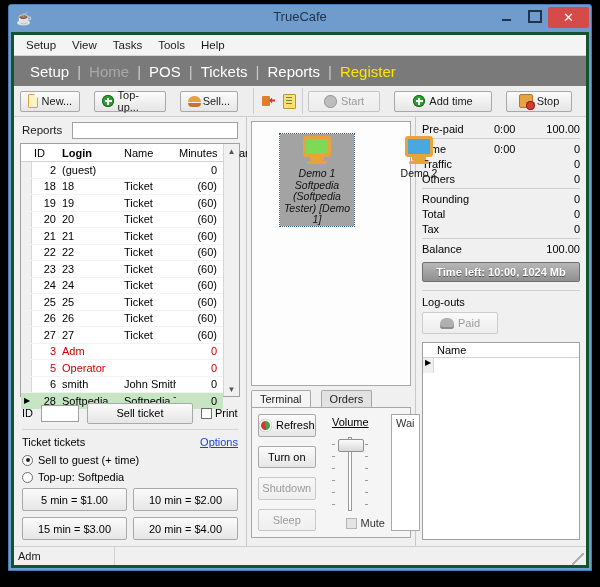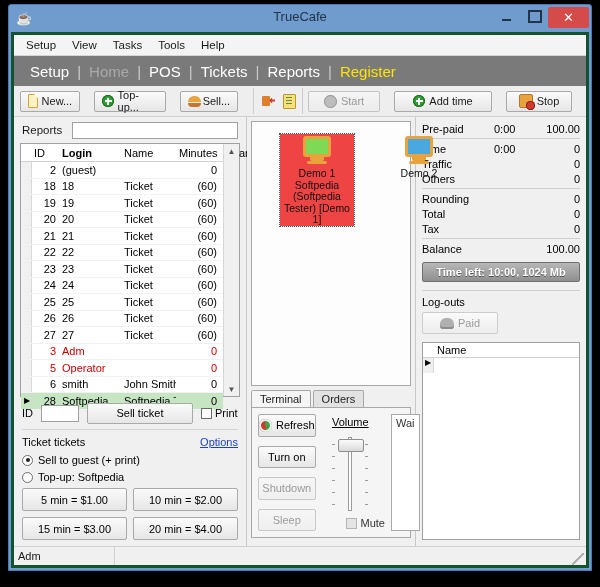--- a/index.html
+++ b/index.html
@@ -205,26 +205,26 @@
     border:1px solid #a8a8a8; position:relative; min-height:0; }
   .pc { position:absolute; width:74px; text-align:center; }
   .pc .mon { width:34px;height:30px;margin:2px auto 0 auto; position:relative;}
   .mon .screen { width:28px;height:21px; border:3px solid #e8a33d;
     border-radius:3px; box-sizing:border-box; margin:0 auto; }
   .mon .stand { width:14px;height:4px;background:#e8a33d;margin:0 auto;
     border-radius:0 0 2px 2px;}
   .mon .base { width:20px;height:3px;background:#e8a33d;margin:0 auto;
     border-radius:2px;}
   .pc .cap { font-size:10.5px; color:#111; line-height:11.5px; margin-top:2px;}
-  .pc.selected { background:#ef4444; outline:1px dotted #3a5a7a; }
+  .pc.selected { background:#a3a3a3; outline:1px dotted #3a5a7a;font-style:italic; }
   #bottomcenter { height:152px; flex:none; margin:4px 4px 4px 4px; }
   #tabstrip { display:flex; align-items:flex-end; height:17px; }
   .tab { font-size:11px; padding:2px 8px 2px 8px; border:1px solid #a8a8a8;
     border-bottom:none; background:#e2e2e2; border-radius:2px 2px 0 0;
-    margin-right:2px; color:#222;}
+    margin-right:10px; color:#222;}
   .tab.active { background:#f5f5f5; }
   #tabpanel { border:1px solid #a8a8a8; background:#f5f5f5; height:131px;
     display:flex; padding:6px; box-sizing:border-box; position:relative; }
   #termbtns { width:96px; display:flex; flex-direction:column; gap:9px; }
   .termbtn { height:22px; background:linear-gradient(#fbfbfb,#e6e6e6);
     border:1px solid #a9a9a9; border-radius:2px; font-size:11px;
     display:flex; align-items:center; justify-content:center; gap:4px;}
   .termbtn.disabled { color:#9b9b9b; border-color:#c8c8c8;
     background:linear-gradient(#f6f6f6,#efefef);}
   #volcol { width:72px; display:flex; flex-direction:column; align-items:center;
@@ -525,21 +525,21 @@
           </div>
         </div>
 
         <div id="quick">
           <div class="qhead">
             <span>Ticket tickets</span>
             <a href="#">Options</a>
           </div>
           <div class="radio-row">
             <span class="rb on"></span>
-            <span>Sell to guest (+ print)</span>
+            <span>Sell to guest (+ time)</span>
           </div>
           <div class="radio-row">
             <span class="rb"></span>
             <span>Top-up: Softpedia</span>
           </div>
           <div class="qgrid">
             <div class="qbtn">5 min = $1.00</div>
             <div class="qbtn">10 min = $2.00</div>
             <div class="qbtn">15 min = $3.00</div>
             <div class="qbtn">20 min = $4.00</div>

